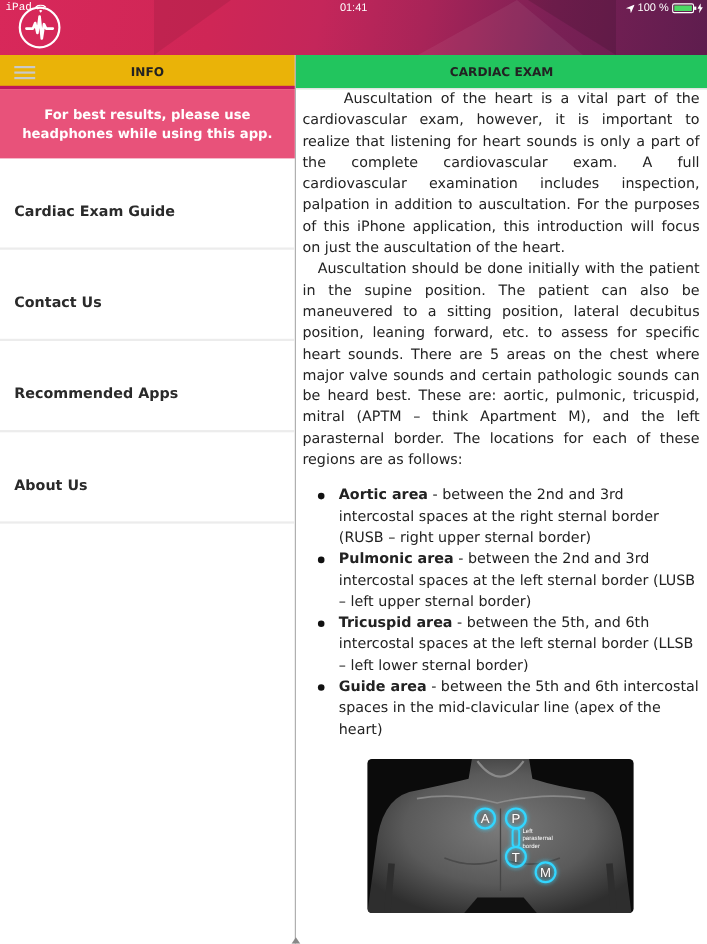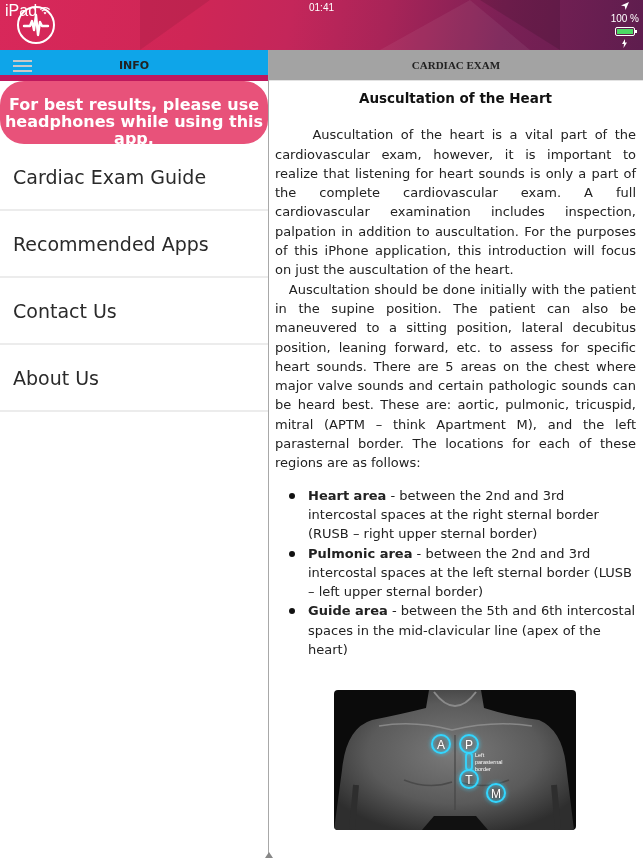--- a/index.html
+++ b/index.html
@@ -11,43 +11,43 @@
     position: absolute; left: 0; top: 0; width: 643px; height: 50px;
     background: linear-gradient(100deg, #d8285a 0%, #cf2656 30%, #c4265a 45%, #a82458 60%, #7a2055 78%, #5e1d4e 100%);
     overflow: hidden;
   }
   .app-header .facet1 { position: absolute; left: 380px; top: 0; width: 0; height: 0;
     border-left: 90px solid transparent; border-right: 60px solid transparent; border-bottom: 50px solid rgba(255,255,255,0.06); }
   .app-header .facet2 { position: absolute; left: 480px; top: 0; width: 0; height: 0;
     border-left: 80px solid transparent; border-top: 50px solid rgba(0,0,0,0.12); }
   .app-header .facet3 { position: absolute; left: 140px; top: 0; width: 0; height: 0;
     border-right: 70px solid transparent; border-top: 50px solid rgba(0,0,0,0.08); }
-  .status-left { position: absolute; left: 5px; top: 2px; font-size: 16px; color: #fff; font-family: Liberation Sans, sans-serif; display: flex; align-items: center; gap: 3px; }
+  .status-left { position: absolute; left: 5px; top: 2px; font-size: 10px; color: #fff; font-family: Liberation Mono, monospace; display: flex; align-items: center; gap: 3px; }
   .status-time { position: absolute; left: 0; right: 0; top: 2px; text-align: center; font-size: 10px; color: #fff; font-family: "Liberation Sans", sans-serif; }
-  .status-right { position: absolute; right: 4px; top: 2px; font-size: 10px; color: #fff; font-family: "Liberation Sans", sans-serif; display: flex; align-items: center; gap: 3px; flex-direction: column; }
+  .status-right { position: absolute; right: 4px; top: 2px; font-size: 10px; color: #fff; font-family: "Liberation Sans", sans-serif; display: flex; align-items: center; gap: 3px; }
   .battery { width: 20px; height: 9px; border: 1px solid #fff; border-radius: 2px; padding: 1px; position: relative; }
   .battery .fill { width: 100%; height: 100%; background: #4cd964; }
   .battery::after { content: ""; position: absolute; right: -3px; top: 2px; width: 2px; height: 3px; background: #fff; }
   .logo { position: absolute; left: 17px; top: 6px; width: 38px; height: 38px; border: 2px solid #fff; border-radius: 50%; }
   .app-title { position: absolute; left: 71px; top: 17px; font-size: 13px; font-weight: bold; color: #fff; letter-spacing: 0.2px; }
 
   
-  .nav-left { position: absolute; left: 0; top: 50px; width: 268px; height: 31px; background: #0ea5e9; border-bottom: 6px solid #be185d; }
-  .nav-right { position: absolute; left: 269px; top: 50px; width: 374px; height: 31px; background: #a3a3a3; border-bottom: 1px solid #e2e2e2; font-family: Liberation Serif, serif; }
+  .nav-left { position: absolute; left: 0; top: 50px; width: 268px; height: 31px; background: #eab308; border-bottom: 3px solid #be185d; }
+  .nav-right { position: absolute; left: 269px; top: 50px; width: 374px; height: 31px; background: #22c55e; border-bottom: 1px solid #e2e2e2; }
   .nav-title { position: absolute; left: 0; right: 0; top: 9px; text-align: center; font-size: 11px; font-weight: bold; color: #222; }
   .hamburger { position: absolute; left: 13px; top: 10px; width: 19px; height: 12px; cursor: pointer; }
   .hamburger span { display: block; height: 2px; background: #c9c9c9; margin-bottom: 3px; }
 
   .divider-v { position: absolute; left: 268px; top: 50px; width: 1px; height: 808px; background: #a8a8a8; }
   .divider-arrow { position: absolute; left: 265px; top: 852px; width: 0; height: 0; border-left: 4px solid transparent; border-right: 4px solid transparent; border-bottom: 6px solid #888; }
 
   
-  .banner { position: absolute; left: 0; top: 81px; width: 268px; height: 63px; background: #e8527a; color: #fff; font-size: 16px; font-weight: bold; text-align: center; padding-top: 15px; line-height: 17px; border-radius: 24px; }
+  .banner { position: absolute; left: 0; top: 81px; width: 268px; height: 63px; background: #e8527a; color: #fff; font-size: 12px; font-weight: bold; text-align: center; padding-top: 15px; line-height: 17px; }
   .menu { position: absolute; left: 0; top: 144px; width: 268px; }
-  .menu-item { height: 67px; border-bottom: 2px solid #ececec; display: flex; align-items: center; padding-left: 13px; font-size: 19px; font-weight: normal; color: #2a2a2a; cursor: pointer; }
+  .menu-item { height: 67px; border-bottom: 2px solid #ececec; display: flex; align-items: center; padding-left: 13px; font-size: 13px; font-weight: bold; color: #2a2a2a; cursor: pointer; margin-top: 16px; }
 
   
   .content { position: absolute; left: 275px; top: 81px; width: 361px; font-size: 13px; line-height: 19.3px; color: #222; }
   .content h1 { font-size: 13.5px; font-weight: bold; text-align: center; margin-top: 8px; margin-bottom: 17px; color: #111; }
   .content p { text-align: justify; text-align-last: left; }
   .content ul { list-style: none; margin-top: 13px; padding-left: 33px; }
   .content li { position: relative; margin-bottom: 0; }
   .content li::before { content: ""; position: absolute; left: -19px; top: 7px; width: 6px; height: 6px; border-radius: 50%; background: #111; }
   .content li b { font-weight: bold; }
 
@@ -104,32 +104,32 @@
   <div class="nav-title">CARDIAC EXAM</div>
 </div>
 
 <div class="divider-v"></div>
 <div class="divider-arrow"></div>
 
 <div class="banner">For best results, please use headphones while using this app.</div>
 
 <div class="menu">
   <div class="menu-item">Cardiac Exam Guide</div>
+  <div class="menu-item">Contact Us</div>
   <div class="menu-item">Recommended Apps</div>
-  <div class="menu-item">Contact Us</div>
   <div class="menu-item">About Us</div>
 </div>
 
 <div class="content">
-  <h1>Auscultation of the Heart</h1>
   <p>&nbsp;&nbsp;&nbsp;&nbsp;&nbsp;Auscultation of the heart is a vital part of the cardiovascular exam, however, it is important to realize that listening for heart sounds is only a part of the complete cardiovascular exam.  A full cardiovascular examination includes inspection, palpation in addition to auscultation.  For the purposes of this iPhone application, this introduction will focus on just the auscultation of the heart.</p>
   <p>&nbsp;&nbsp;&nbsp;Auscultation should be done initially with the patient in the supine position.  The patient can also be maneuvered to a sitting position, lateral decubitus position, leaning forward, etc. to assess for specific heart sounds.  There are 5 areas on the chest where major valve sounds and certain pathologic sounds can be heard best.  These are: aortic, pulmonic, tricuspid, mitral (APTM – think Apartment M), and the left parasternal border.  The locations for each of these regions are as follows:</p>
   <ul>
-    <li><b>Heart area</b><span> - between the 2nd and 3rd intercostal spaces at the right sternal border (RUSB – right upper sternal border)</span></li>
+    <li><b>Aortic area</b><span> - between the 2nd and 3rd intercostal spaces at the right sternal border (RUSB – right upper sternal border)</span></li>
     <li><b>Pulmonic area</b><span> - between the 2nd and 3rd intercostal spaces at the left sternal border (LUSB – left upper sternal border)</span></li>
+    <li><b>Tricuspid area</b><span> - between the 5th, and 6th intercostal spaces at the left sternal border (LLSB – left lower sternal border)</span></li>
     <li><b>Guide area</b><span> - between the 5th and 6th intercostal spaces in the mid-clavicular line (apex of the heart)</span></li>
   </ul>
 </div>
 
 <div class="figure">
   <svg width="242" height="140" viewBox="0 0 242 140">
     <defs>
       <radialGradient id="torsoGrad" cx="50%" cy="45%" r="60%">
         <stop offset="0%" stop-color="#7a7a7a"></stop>
         <stop offset="60%" stop-color="#5a5a5a"></stop>

